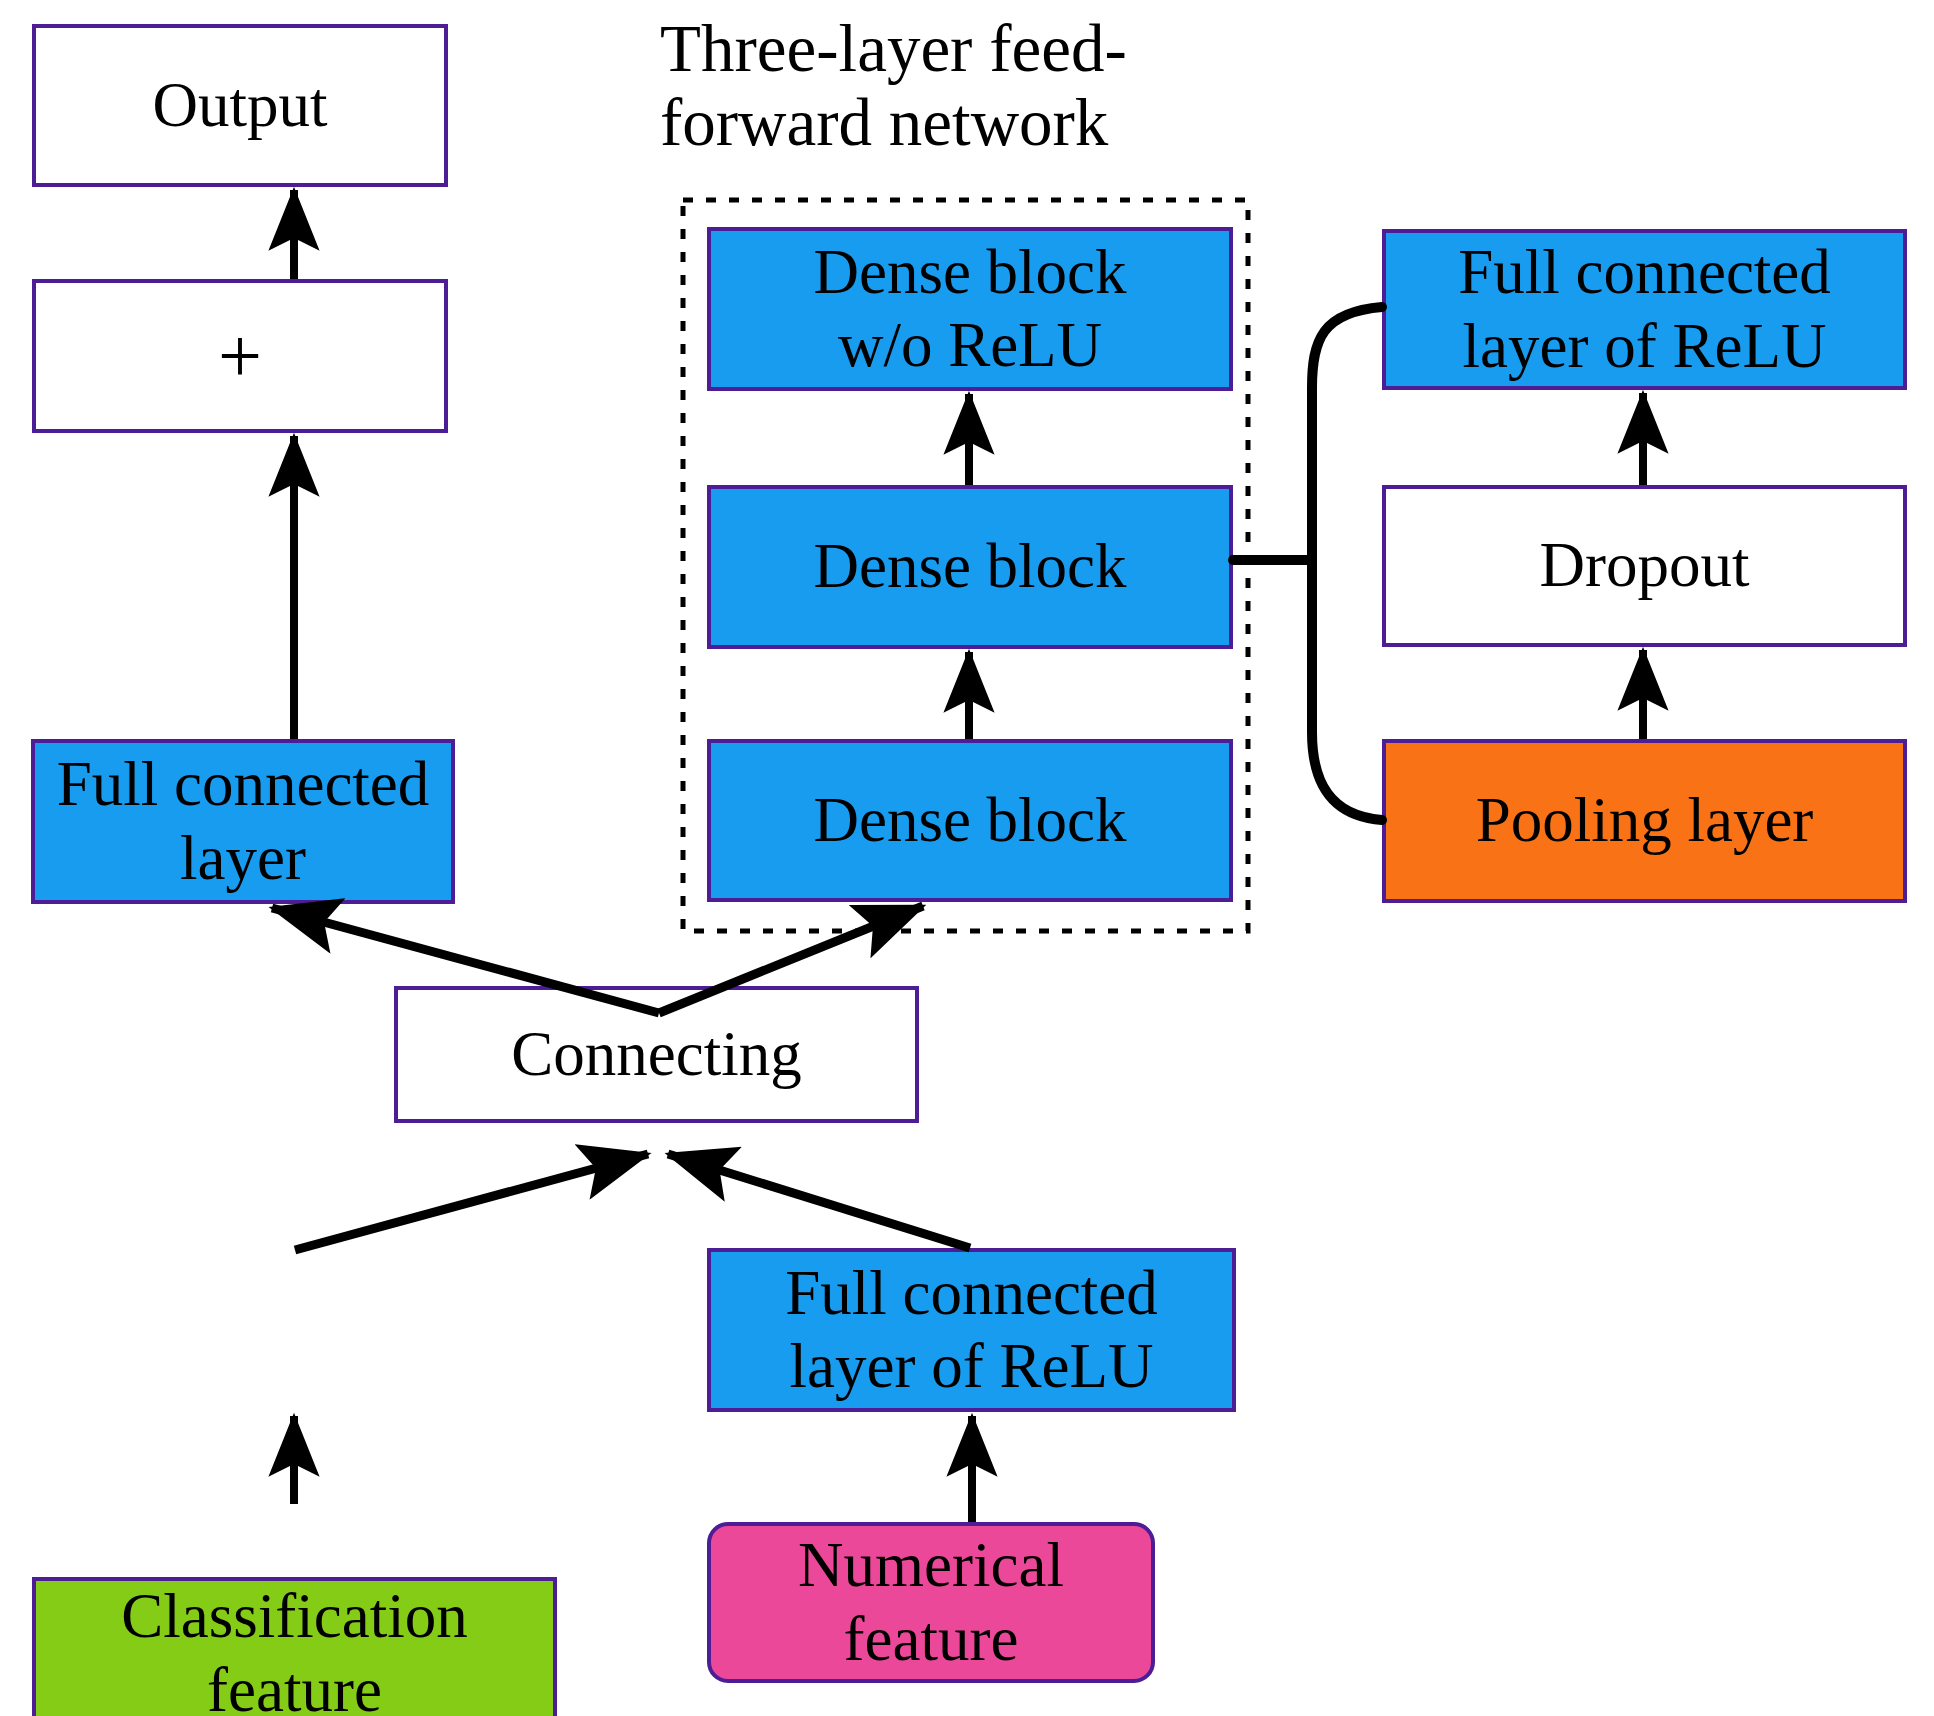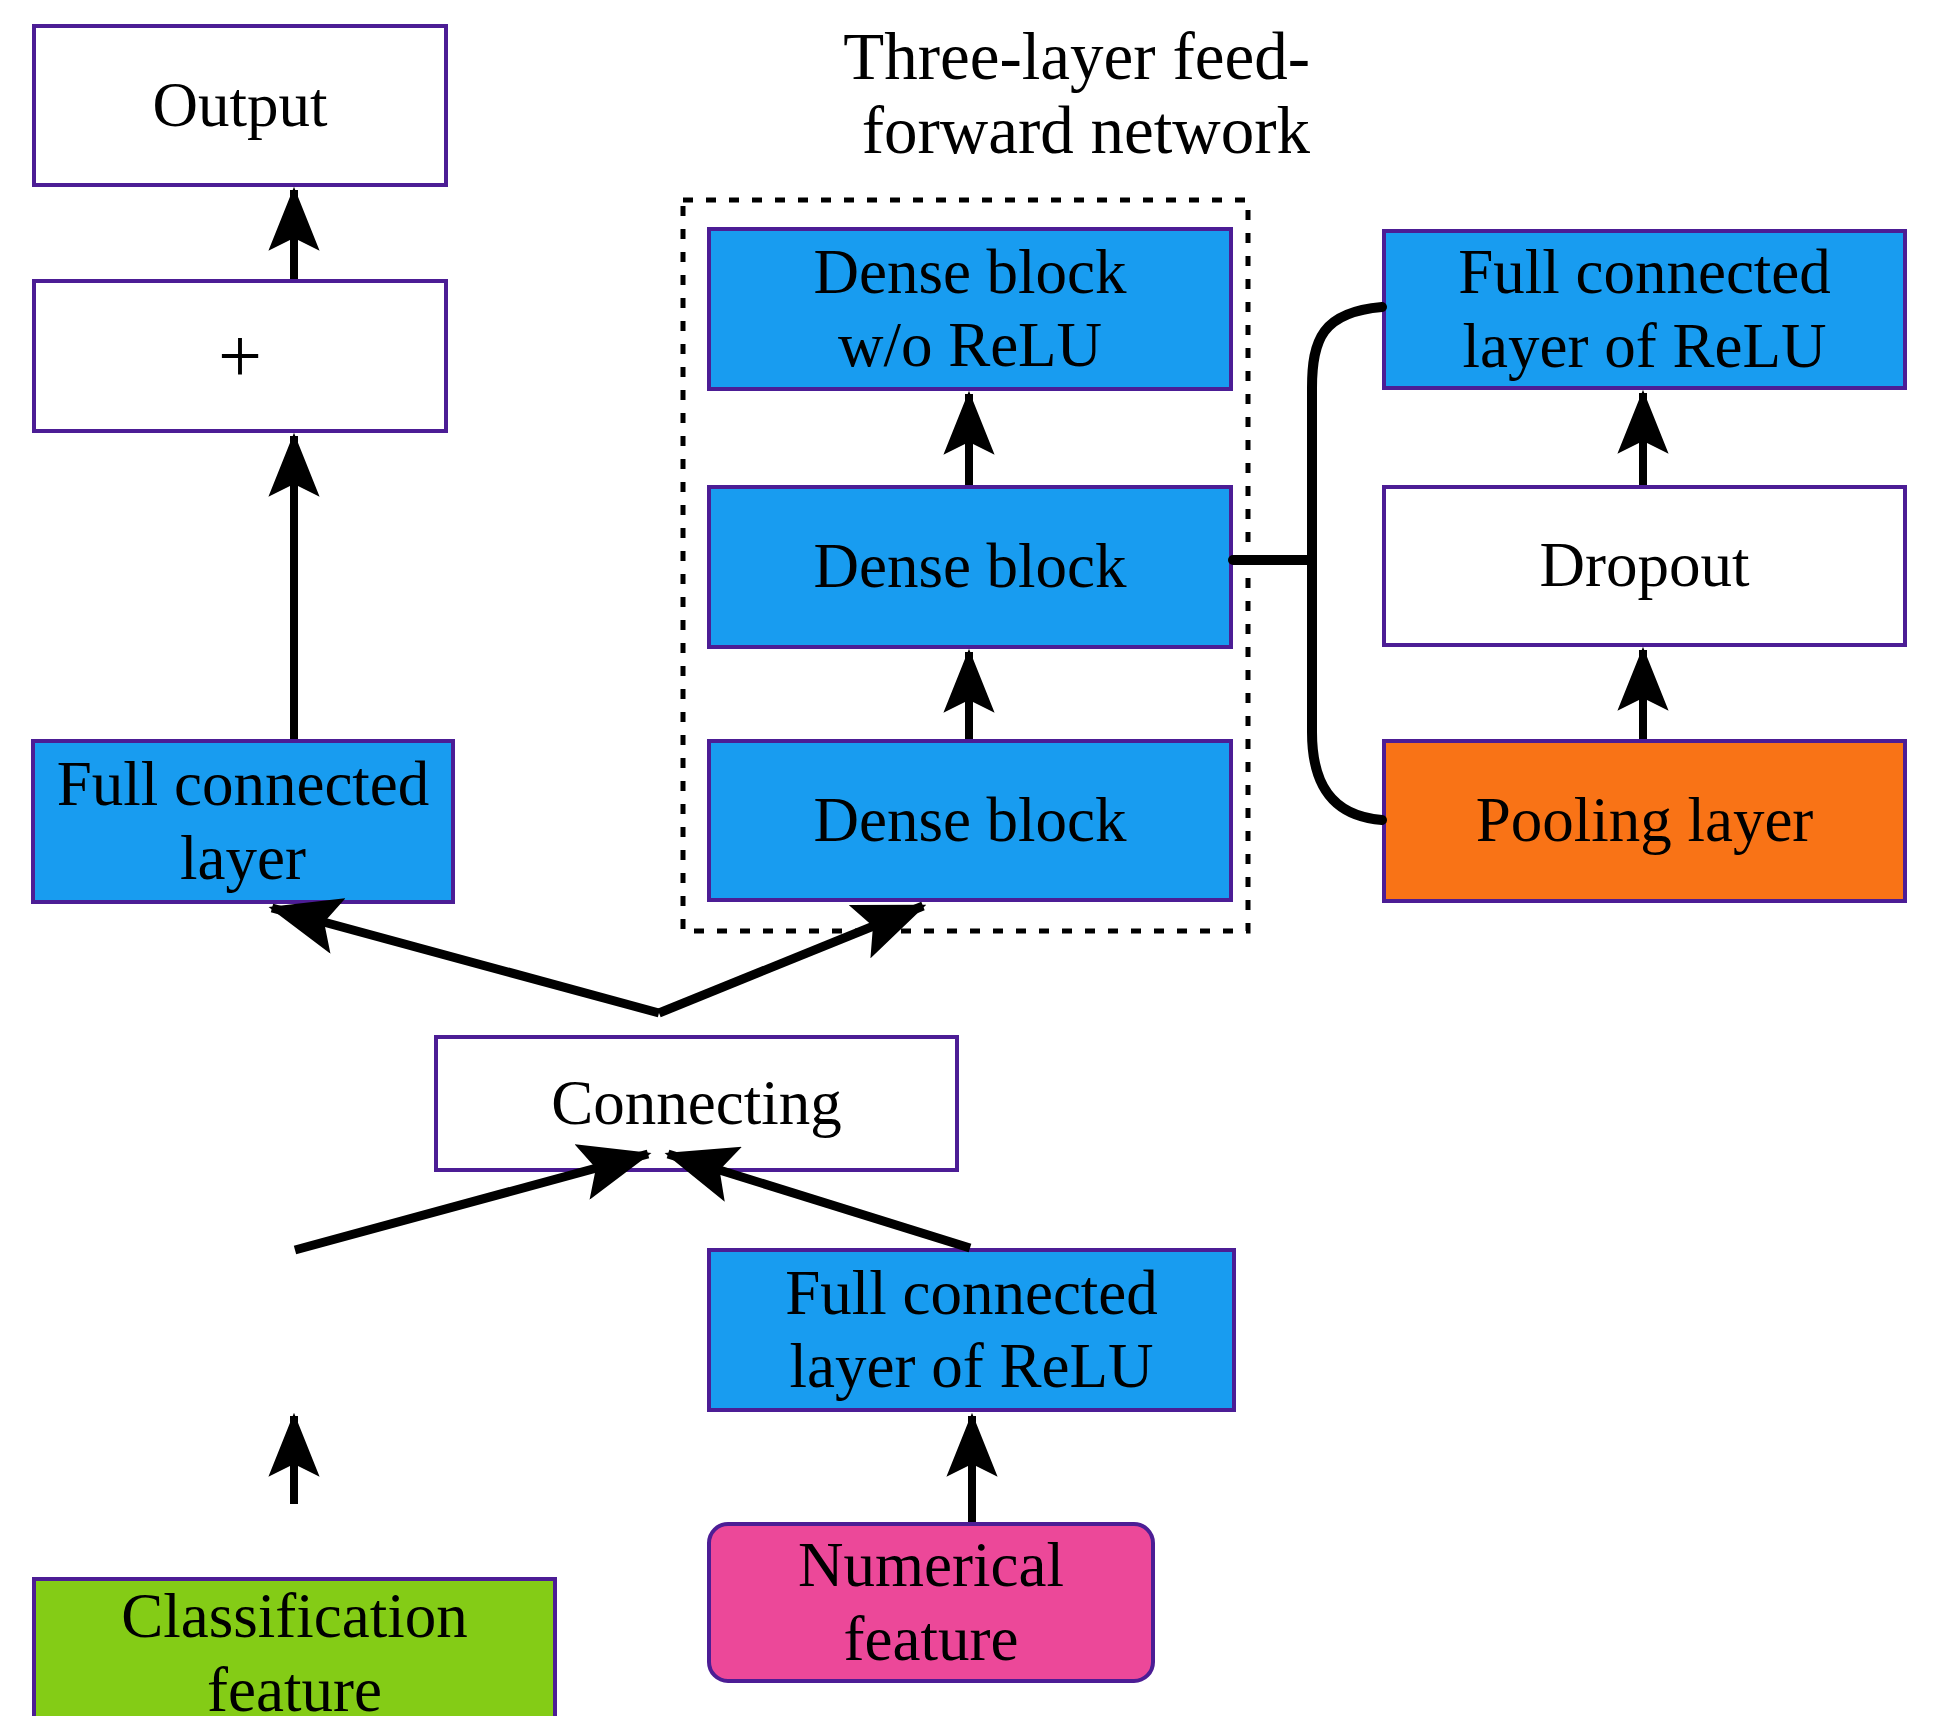--- a/index.html
+++ b/index.html
@@ -19,22 +19,22 @@
     justify-content:center;
     text-align:center;
     font-size:63px;
     line-height:1.16;
     white-space:pre-line;
     color:#000;
   }
   .node.plus{font-size:78px;}
   #diagram-title{
     position:absolute;
-    left:660px;top:20px;width:650px;
-    text-align:right;
+    left:660px;top:12px;width:650px;
+    text-align:left;
     font-size:67px;
     line-height:1.1;
     white-space:pre-line;
     color:#000;
   }
   #edge-layer{
     position:absolute;left:0;top:0;width:1934px;height:1716px;
     z-index:20;pointer-events:none;
   }
   .node{z-index:10;}
@@ -61,21 +61,21 @@
 
   <div class="node" style="left: 707px; top: 739px; width: 526px; height: 163px; background: rgb(24, 156, 240);">Dense block</div>
 
   <div class="node" style="left: 1382px; top: 229px; width: 525px; height: 161px; background: rgb(24, 156, 240);">Full connected
 layer of ReLU</div>
 
   <div class="node" style="left: 1382px; top: 485px; width: 525px; height: 162px; background: rgb(255, 255, 255); text-align: right;">Dropout</div>
 
   <div class="node" style="left: 1382px; top: 739px; width: 525px; height: 164px; background: #f97316;">Pooling layer</div>
 
-  <div class="node" style="left: 394px; top: 1035px; width: 525px; height: 137px; background: rgb(255, 255, 255); margin-left: 40px;">Connecting</div>
+  <div class="node" style="left: 394px; top: 986px; width: 525px; height: 137px; background: rgb(255, 255, 255);">Connecting</div>
 
 
   <div class="node" style="left: 32px; top: 1577px; width: 525px; height: 153px; background: #84cc16;">Classification
 feature</div>
 
   <div class="node" style="left: 707px; top: 1248px; width: 529px; height: 164px; background: rgb(24, 156, 240);">Full connected
 layer of ReLU</div>
 
   <div class="node" style="left: 707px; top: 1522px; width: 448px; height: 161px; background: #ec4899; border-radius: 21px;">Numerical
 feature</div>

